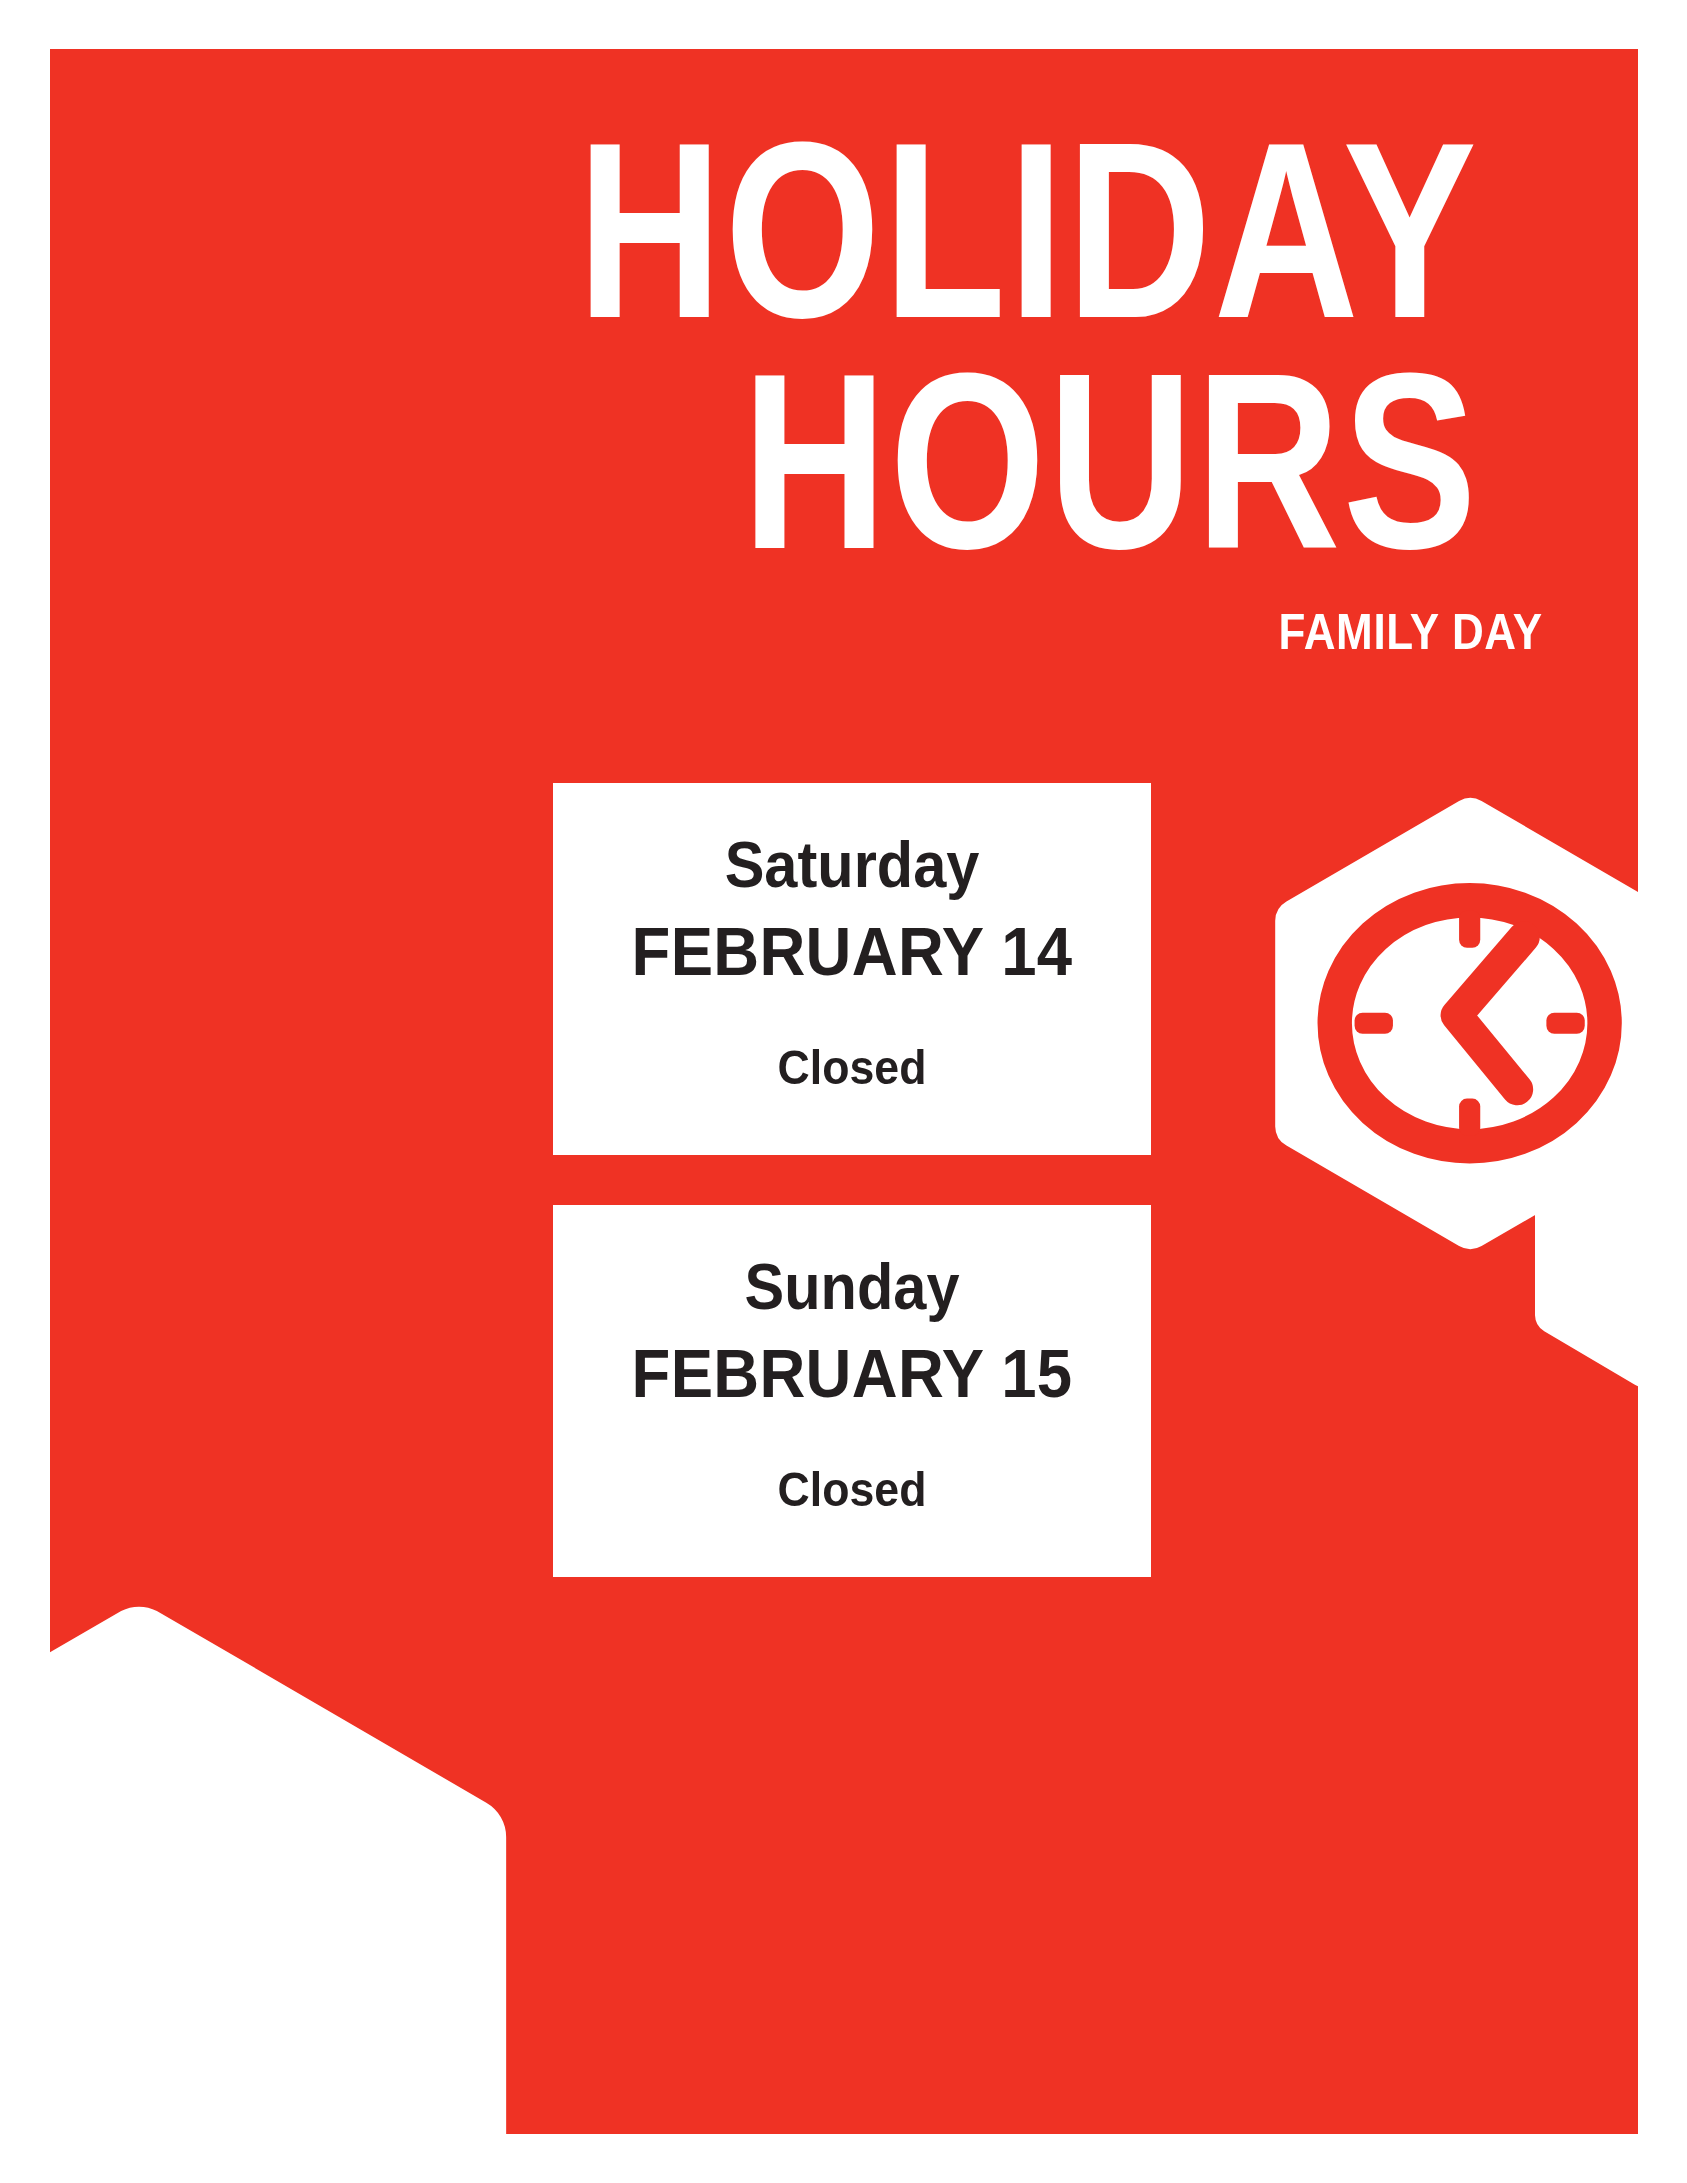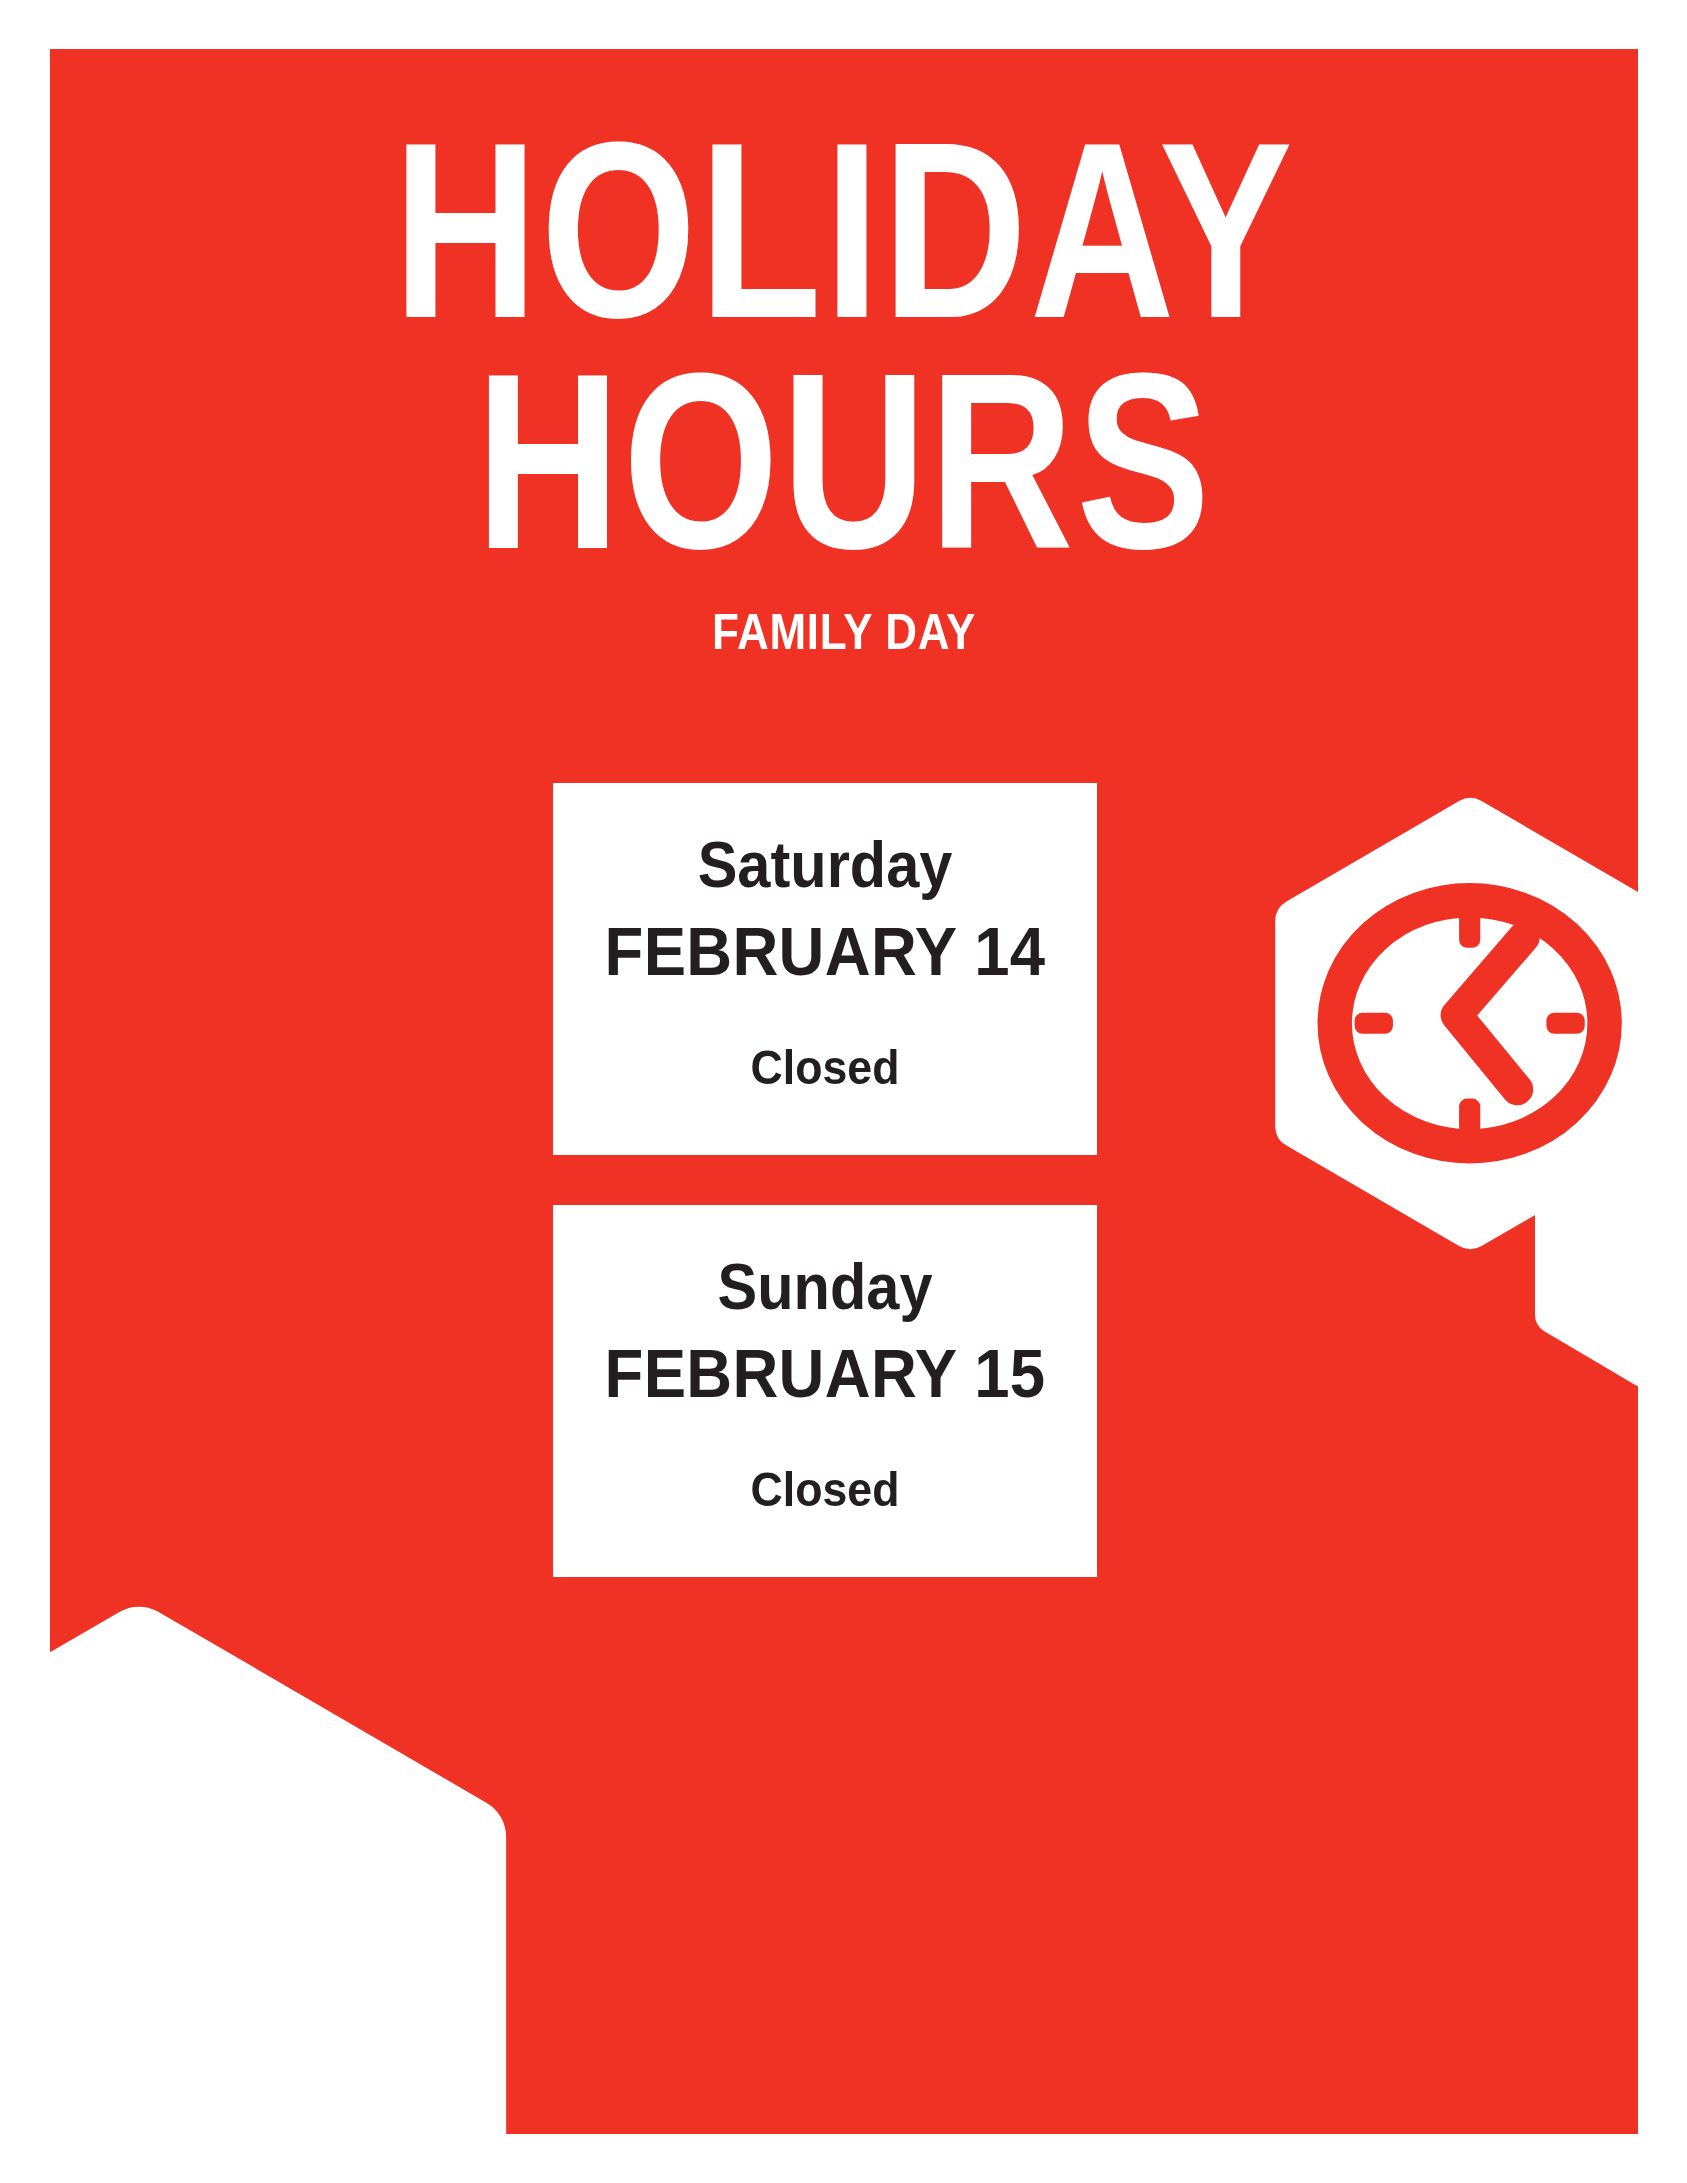--- a/index.html
+++ b/index.html
@@ -33,21 +33,21 @@
     background: #EF3224;
     overflow: hidden;
   }
 
   
   .title-block {
     position: absolute;
     left: 0;
     top: 66px;
     width: 1588px;
-    text-align: center;
+    text-align: right;
   }
   .title-line {
     display: block;
     color: #ffffff;
     font-family: "Liberation Sans Narrow", "Liberation Sans", sans-serif;
     font-weight: 700;
     font-size: 251px;
     line-height: 0.92;
     letter-spacing: 0.012em;
     transform: scaleX(0.80);
@@ -70,21 +70,21 @@
 
   
   .cards {
     position: absolute;
     left: 503px;
     top: 734px;
     width: 582px;
   }
   .day-card {
     position: relative;
-    width: 544px;
+    width: 598px;
     height: 372px;
     background: #ffffff;
     margin-bottom: 50px;
     box-sizing: border-box;
     padding-top: 49px;
     text-align: center;
     overflow: hidden;
   }
   .day-name {
     display: block;

